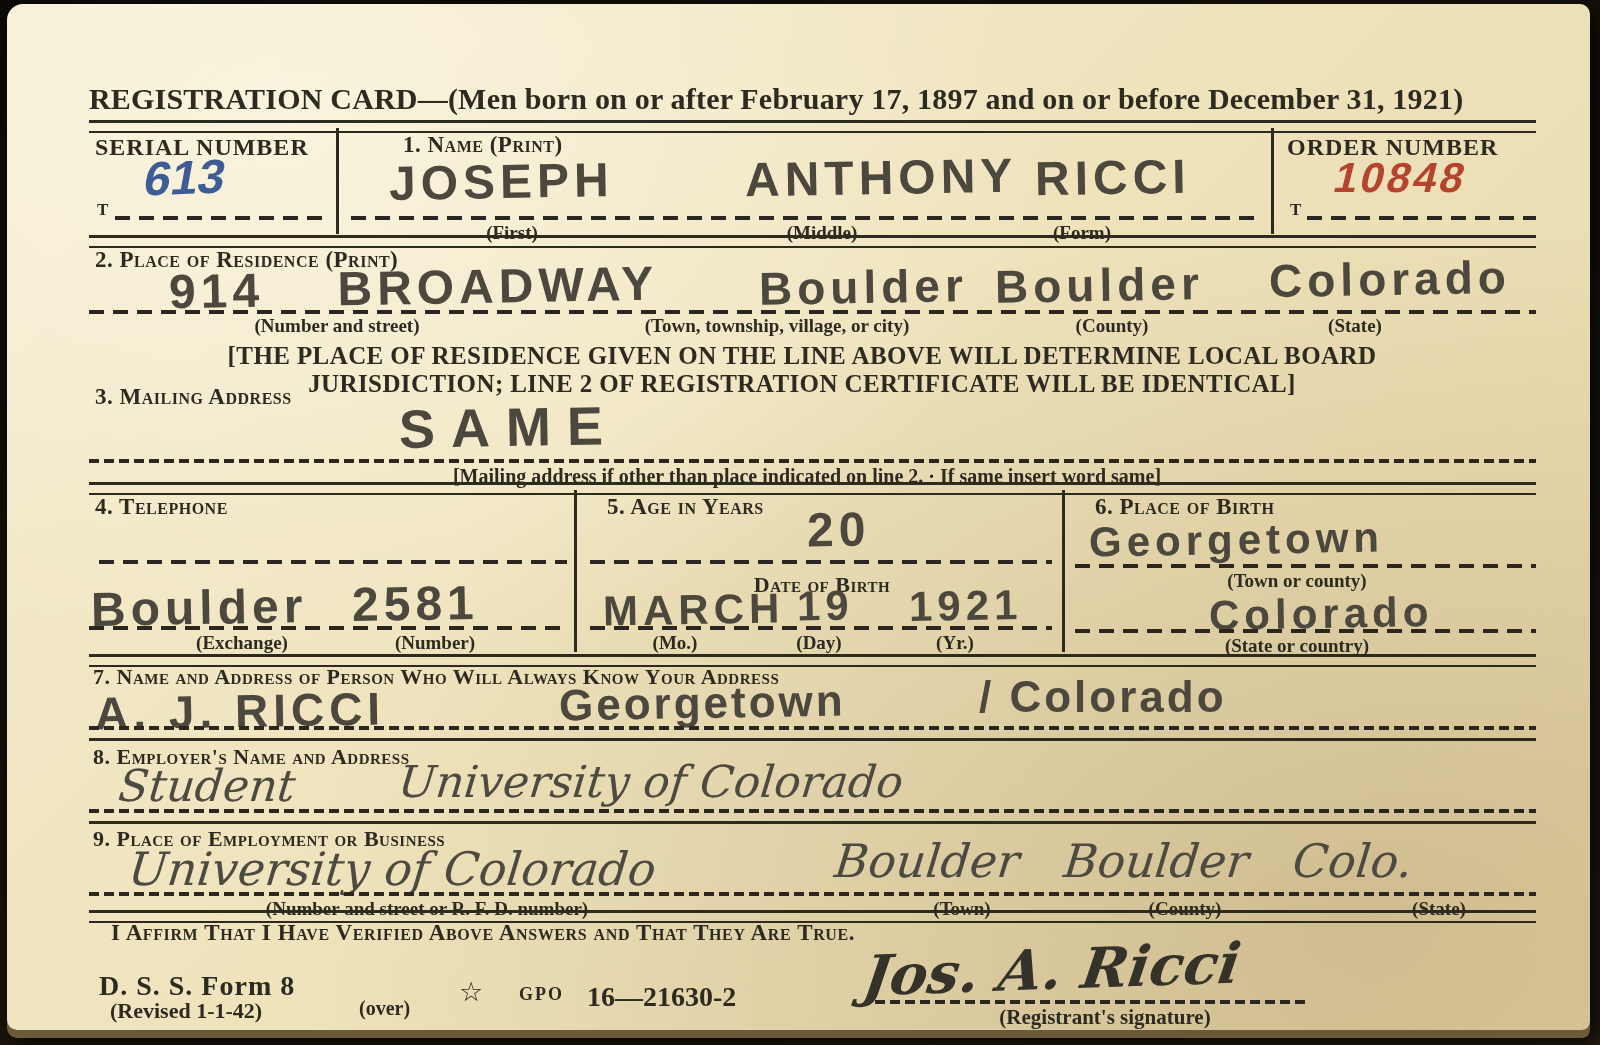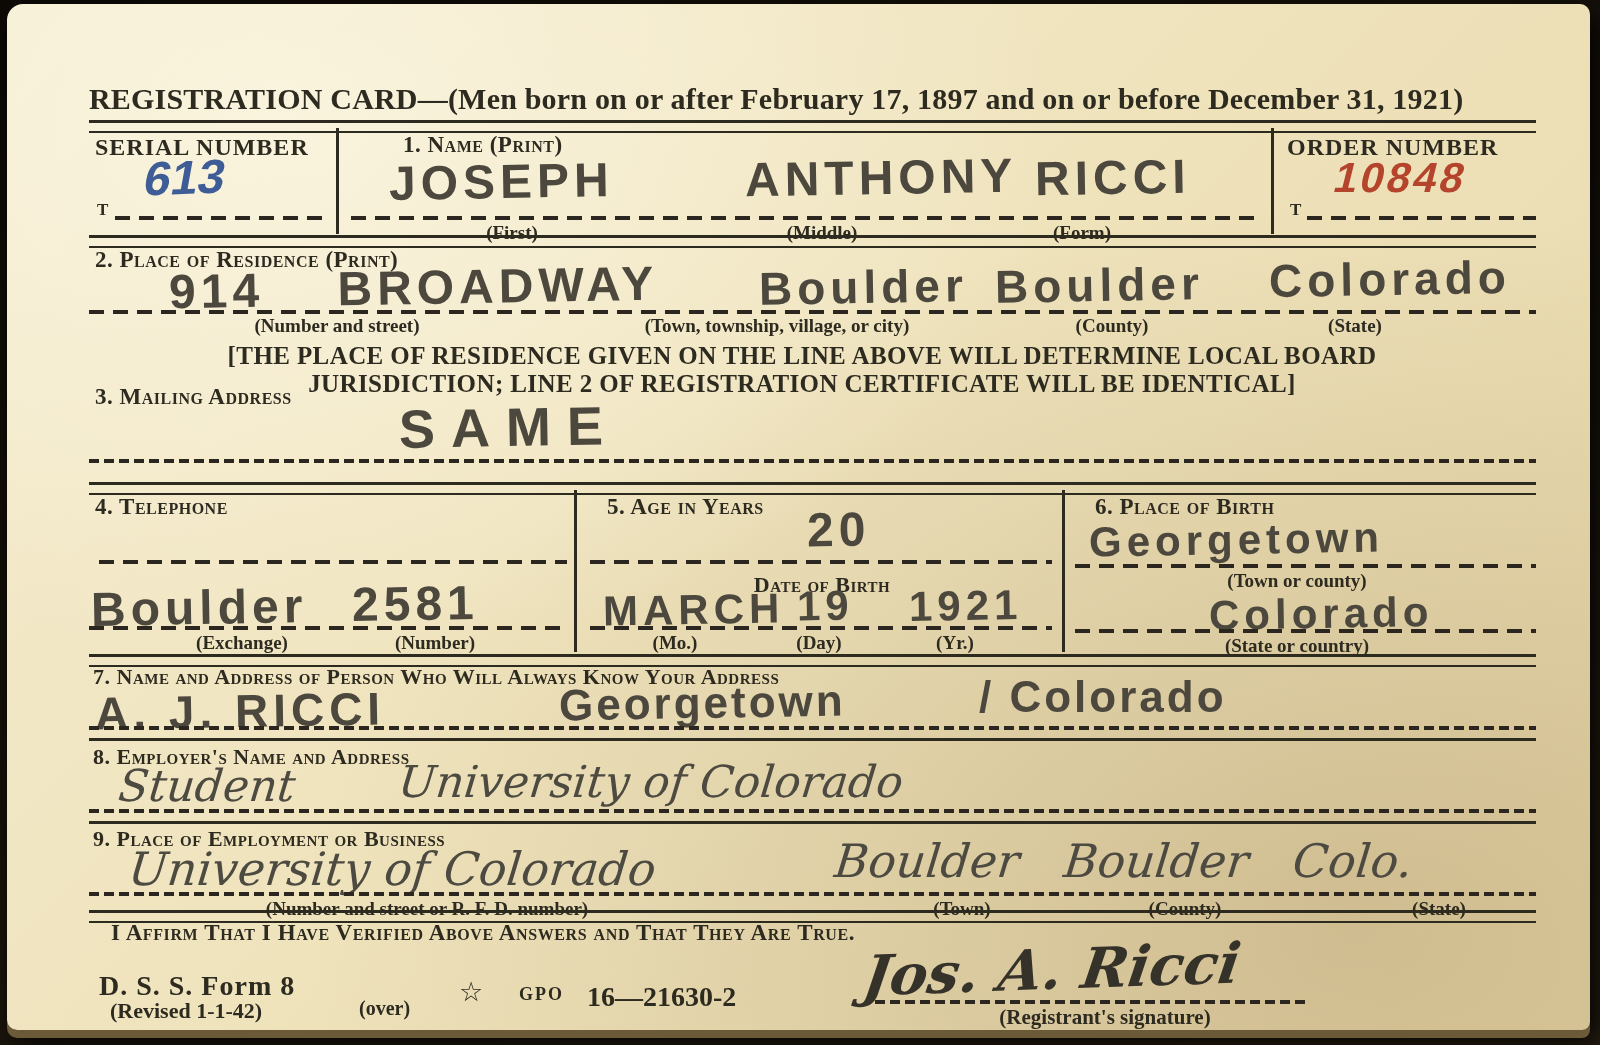--- a/index.html
+++ b/index.html
@@ -85,20 +85,21 @@
   <div class="abs ink cap" style="left:1348px;top:311px;">(State)</div>
 
   <div class="abs ink notice" style="left:100px;top:332px;width:1390px;margin-top:6px;">
     <div>[THE PLACE OF RESIDENCE GIVEN ON THE LINE ABOVE WILL DETERMINE LOCAL BOARD</div>
     <div>JURISDICTION; LINE 2 OF REGISTRATION CERTIFICATE WILL BE IDENTICAL]</div>
   </div>
 
   <div class="abs ink lbl" style="left:88px;top:380px;">3. Mailing Address</div>
   <div class="abs hand hp" style="left:392px;top:392px;font-size:54px;letter-spacing:16px;">SAME</div>
   <div class="abs dash-dense" style="left:82px;top:455px;width:1447px;"></div>
+  <div class="abs ink cap" style="left:800px;top:461px;font-size:20px;">[Mailing address if other than place indicated on line 2. · If same insert word same]</div>
   <div class="abs dbl" style="left:82px;top:478px;width:1447px;"></div>
 
   <div class="abs vline" style="left:567px;top:486px;height:162px;"></div>
   <div class="abs vline" style="left:1055px;top:486px;height:162px;"></div>
 
   <div class="abs ink lbl" style="left:88px;top:490px;">4. Telephone</div>
   <div class="abs dash" style="left:92px;top:556px;width:468px;"></div>
   <div class="abs hand hp" style="left:84px;top:576px;font-size:48px;">Boulder</div>
   <div class="abs hand hp" style="left:345px;top:572px;font-size:48px;">2581</div>
   <div class="abs dash" style="left:82px;top:622px;width:478px;"></div>

